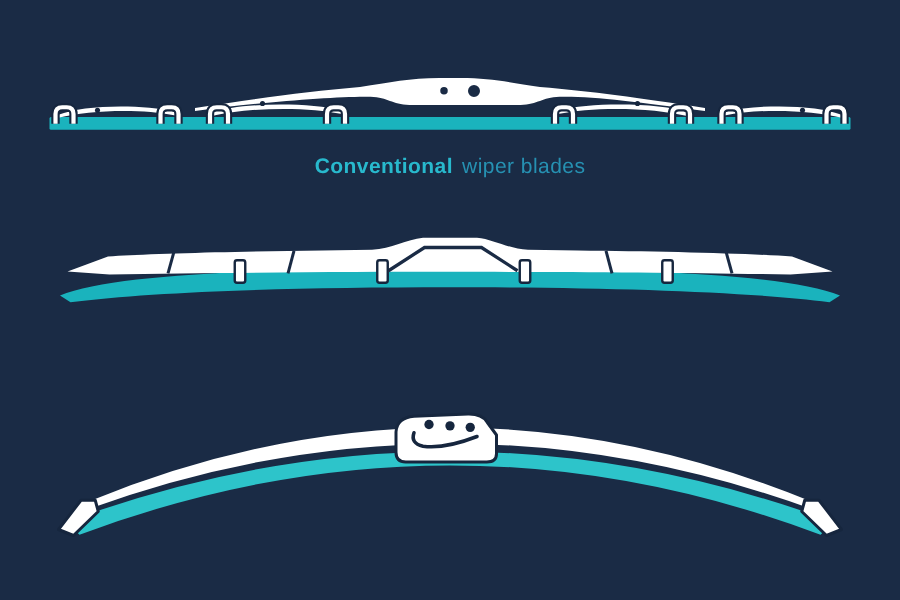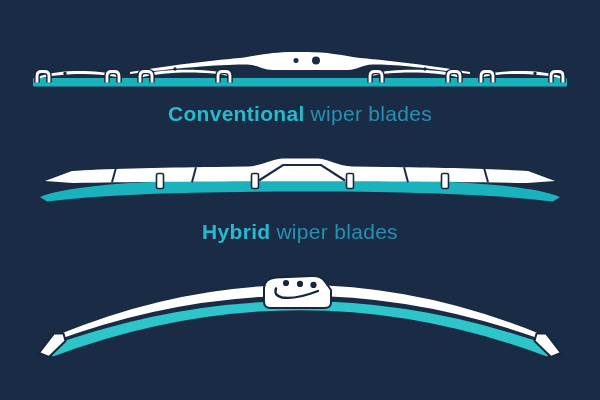--- a/index.html
+++ b/index.html
@@ -11,21 +11,21 @@
   .stage{
     position:relative;width:600px;height:400px;overflow:hidden;
     background:var(--bg);
   }
   .blade-svg{position:absolute;display:block;}
   .svg-conventional{left:25px;top:45px;width:550px;height:55px;}
   .svg-hybrid{left:30px;top:152px;width:540px;height:60px;}
   .svg-flat{left:30px;top:270px;width:540px;height:90px;}
   .caption{
     position:absolute;left:0;width:600px;text-align:center;
-    font-size:21px;color:var(--label-teal);letter-spacing:.3px;
+    font-size:14px;color:var(--label-teal);letter-spacing:.3px;
   }
   .caption .bold{font-weight:700;color:var(--cyan-bold);}
   .caption .rest{margin-left:6px;font-weight:400;}
   .cap-conventional{top:102px;}
   .cap-hybrid{top:220px;}
   .cap-flat{top:331px;}
 </style>
 </head>
 <body>
 
@@ -98,23 +98,20 @@
 
     <path fill="none" style="stroke:var(--bg)" stroke-width="2.2" d="M229 28.5 L253 13 L291 13 L315 28.5"></path>
 
     <g style="fill:var(--white);stroke:var(--outline)" stroke-width="1.6">
       <rect x="126.5" y="21.5" width="7" height="15" rx="1.5"></rect>
       <rect x="221.5" y="21.5" width="7" height="15" rx="1.5"></rect>
       <rect x="316.5" y="21.5" width="7" height="15" rx="1.5"></rect>
       <rect x="411.5" y="21.5" width="7" height="15" rx="1.5"></rect>
     </g>
   </svg>
-  <div class="caption cap-hybrid">
-    <span class="bold">Hybrid</span><span class="rest">wiper blades</span>
-  </div>
 
   <svg class="blade-svg svg-flat" viewBox="0 0 540 90">
 
     <path style="fill:var(--teal-bright)" d="M14 78 Q270 -16 526 78 L517 86.5 Q270 -6 23 86.5 Z"></path>
 
     <path style="fill:var(--white)" d="M30 64 Q270 -34 510 64 L517 71.5 Q270 -20 23 71.5 Z"></path>
 
     <path style="fill:var(--white);stroke:var(--outline)" stroke-width="2" stroke-linejoin="round" d="M9 83 L24 63.5 L33.5 63.5 L35.5 71 L19 87 Z"></path>
     <path style="fill:var(--white);stroke:var(--outline)" stroke-width="2" stroke-linejoin="round" d="M531 83 L516 63.5 L506.5 63.5 L504.5 71 L521 87 Z"></path>
 

